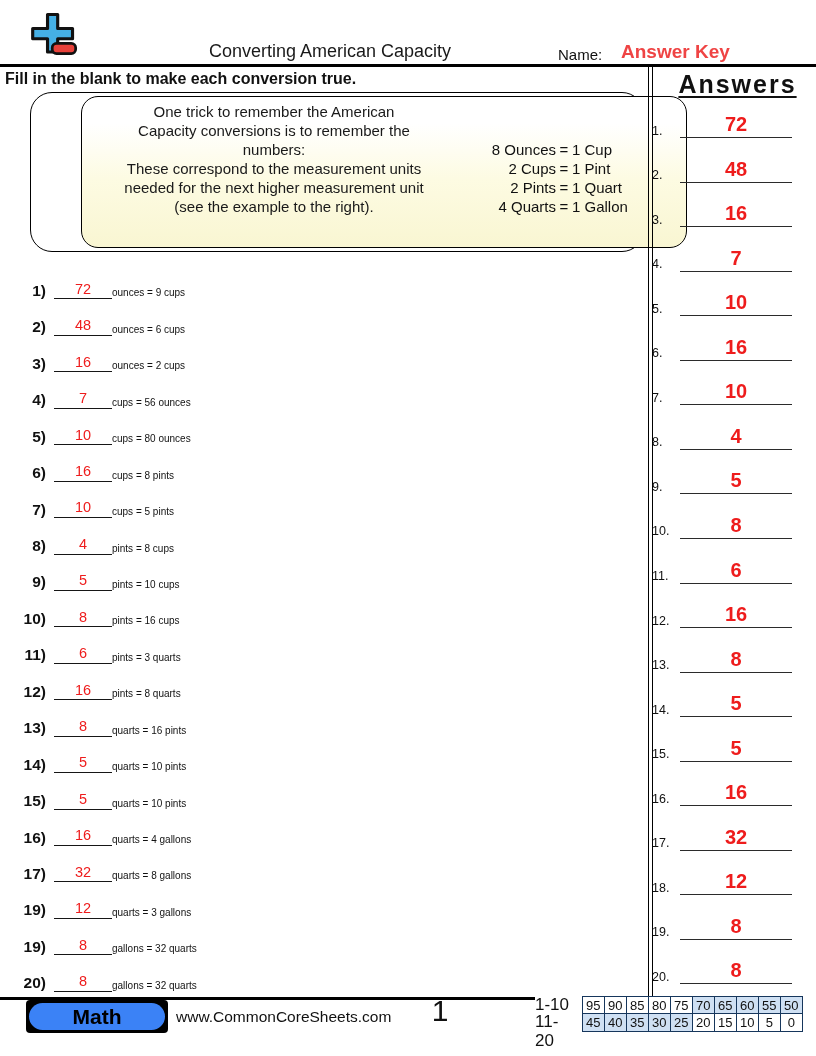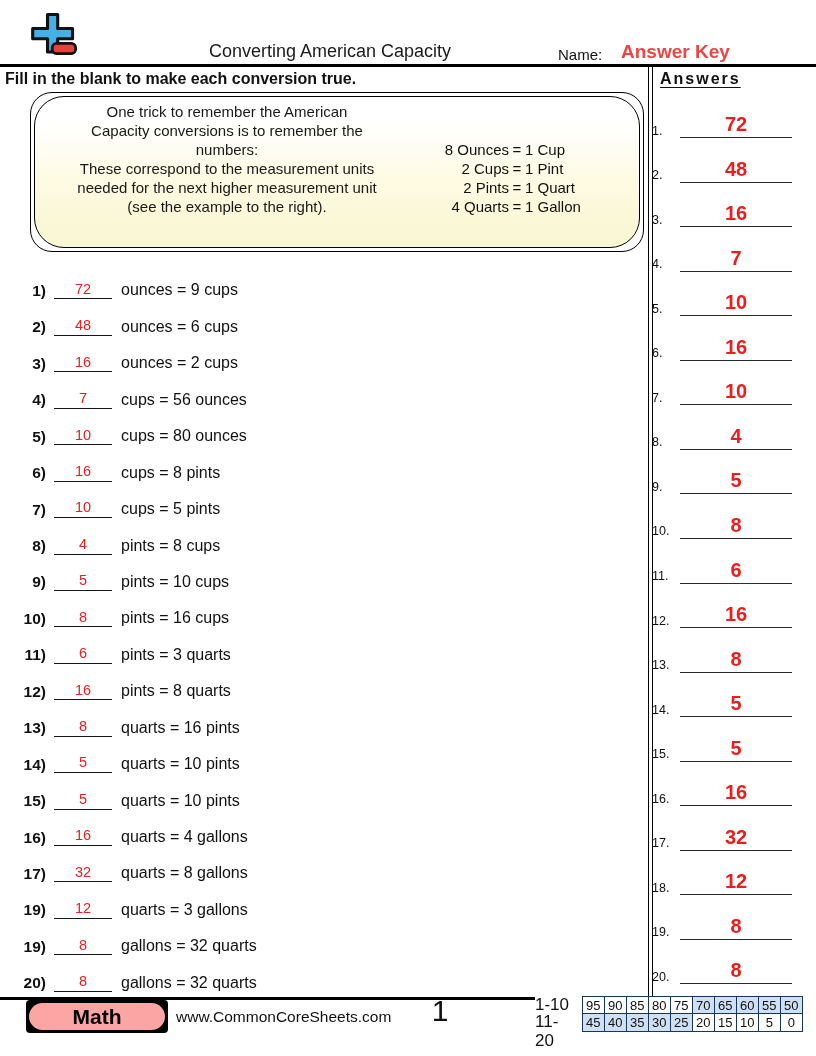--- a/index.html
+++ b/index.html
@@ -11,52 +11,52 @@
   .logo{position:absolute; left:28px; top:5px;}
   .title{position:absolute; left:140px; top:41px; width:380px; text-align:center;
          font-size:18px; color:#1a1a1a;}
   .name-label{position:absolute; left:558px; top:46px; font-size:15px;}
   .answer-key{position:absolute; left:621px; top:41px; font-size:19px; font-weight:bold; color:#ef4444;}
   .header-line{position:absolute; left:0; top:64px; width:816px; height:3px; background:#000;}
   .instructions{position:absolute; left:5px; top:70px; font-size:16px; font-weight:bold;}
   
   .info-box{position:absolute; left:30px; top:92px; width:614px; height:160px;
             border:1.6px solid #000; border-radius:22px; padding:3px; box-sizing:border-box; background:#fff;}
-  .info-inner{width:100%; height:100%; box-sizing:border-box; border:1.6px solid #000; border-radius:30px;
-              background:linear-gradient(180deg,#ffffff 18%,#fdfbe2 55%,#f9f6d2 100%); position:relative;}
+  .info-inner{width:100%; height:100%; box-sizing:border-box; border:1.6px solid #000; border-radius:17px;
+              background:linear-gradient(180deg,#ffffff 18%,#fdfbe2 55%,#f9f6d2 100%); position:relative;margin-left:47px;}
   .info-text{position:absolute; left:42px; top:5px; width:300px; text-align:center;
              font-size:15px; line-height:19px; color:#191919;}
   .conversions{position:absolute; left:398px; top:43px; width:180px; font-size:15px; line-height:19px;}
   .crow{display:flex;}
   .camt{width:76px; text-align:right; white-space:pre;}
   .ceq{width:16px; text-align:center;}
   .cres{flex:1; text-align:left;}
   
   .problems{position:absolute; left:18px; top:263px; width:610px;}
   .prow{display:flex; align-items:flex-end; height:36.45px;}
   .pnum{width:28px; text-align:right; font-weight:bold; font-size:15.5px; line-height:1;
         transform:translateY(-1px);}
   .pblank{width:58px; margin-left:8px; border-bottom:1.8px solid #161616; text-align:center;}
   .pval{color:#ee1c1c; font-size:14.5px; line-height:1.15; display:inline-block; padding-bottom:1px;}
-  .ptext{margin-left:9px; font-size:16px; line-height:1; transform:translateY(-1px);}
+  .ptext{font-size:10px; line-height:1; transform:translateY(-1px);}
   
   .divider{position:absolute; left:648px; top:67px; height:930px; width:3px;
            border-left:1.7px solid #000; border-right:1.7px solid #000; box-sizing:content-box;}
-  .answers-heading{position:absolute; left:660px; top:70px; width:155px; text-align:left;
-                   font-size:16px; font-weight:bold; letter-spacing:2px;
+  .answers-heading{position:absolute; left:660px; top:70px; width:155px; text-align:center;
+                   font-size:25px; font-weight:bold; letter-spacing:2px;
                    text-decoration:underline; text-underline-offset:3px;}
   .answers-list{position:absolute; left:652px; top:93.5px; width:144px;}
   .arow{display:flex; align-items:flex-end; height:44.55px;}
   .anum{width:28px; font-size:12.5px; line-height:1; transform:translateY(-1px);}
   .aline{flex:1; border-bottom:1.6px solid #2b2b2b; text-align:center; margin-right:4px;}
   .aval{color:#ee1c1c; font-weight:bold; font-size:20px; line-height:1.1; display:inline-block; padding-bottom:2px;}
   
   .footer-line{position:absolute; left:0; top:997px; width:535px; height:2.8px; background:#000;}
   .subject-bar{position:absolute; left:26px; top:1000px; width:142px; height:33px; background:#000; border-radius:4px;}
-  .subject-pill{position:absolute; left:3px; top:3px; right:3px; bottom:3px; background:#fca5a5; border-radius:15px;
+  .subject-pill{position:absolute; left:3px; top:3px; right:3px; bottom:3px; background:#3b82f6; border-radius:15px;
                 display:flex; align-items:center; justify-content:center;
                 font-size:21px; font-weight:bold; color:#000;}
   .site{position:absolute; left:176px; top:1008px; font-size:15.5px;}
   .page-number{position:absolute; left:415px; top:994px; width:50px; text-align:center; font-size:30px;}
   .score-table{position:absolute; left:535px; top:996px;}
   .score-row{display:flex; height:18.6px;}
   .score-row + .score-row{margin-top:-1.5px;}
   .slabel{width:42px; text-align:left; padding-right:6px; font-size:17px; line-height:18.6px;}
   .cell{width:21.5px; border:1.5px solid #16365c; margin-left:-1.5px; background:#fff;
         font-size:13px; line-height:17px; text-align:center; box-sizing:content-box;}

